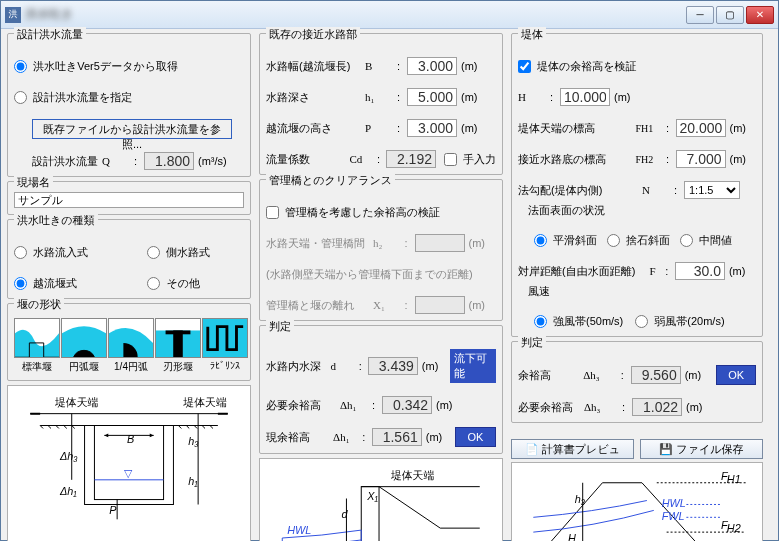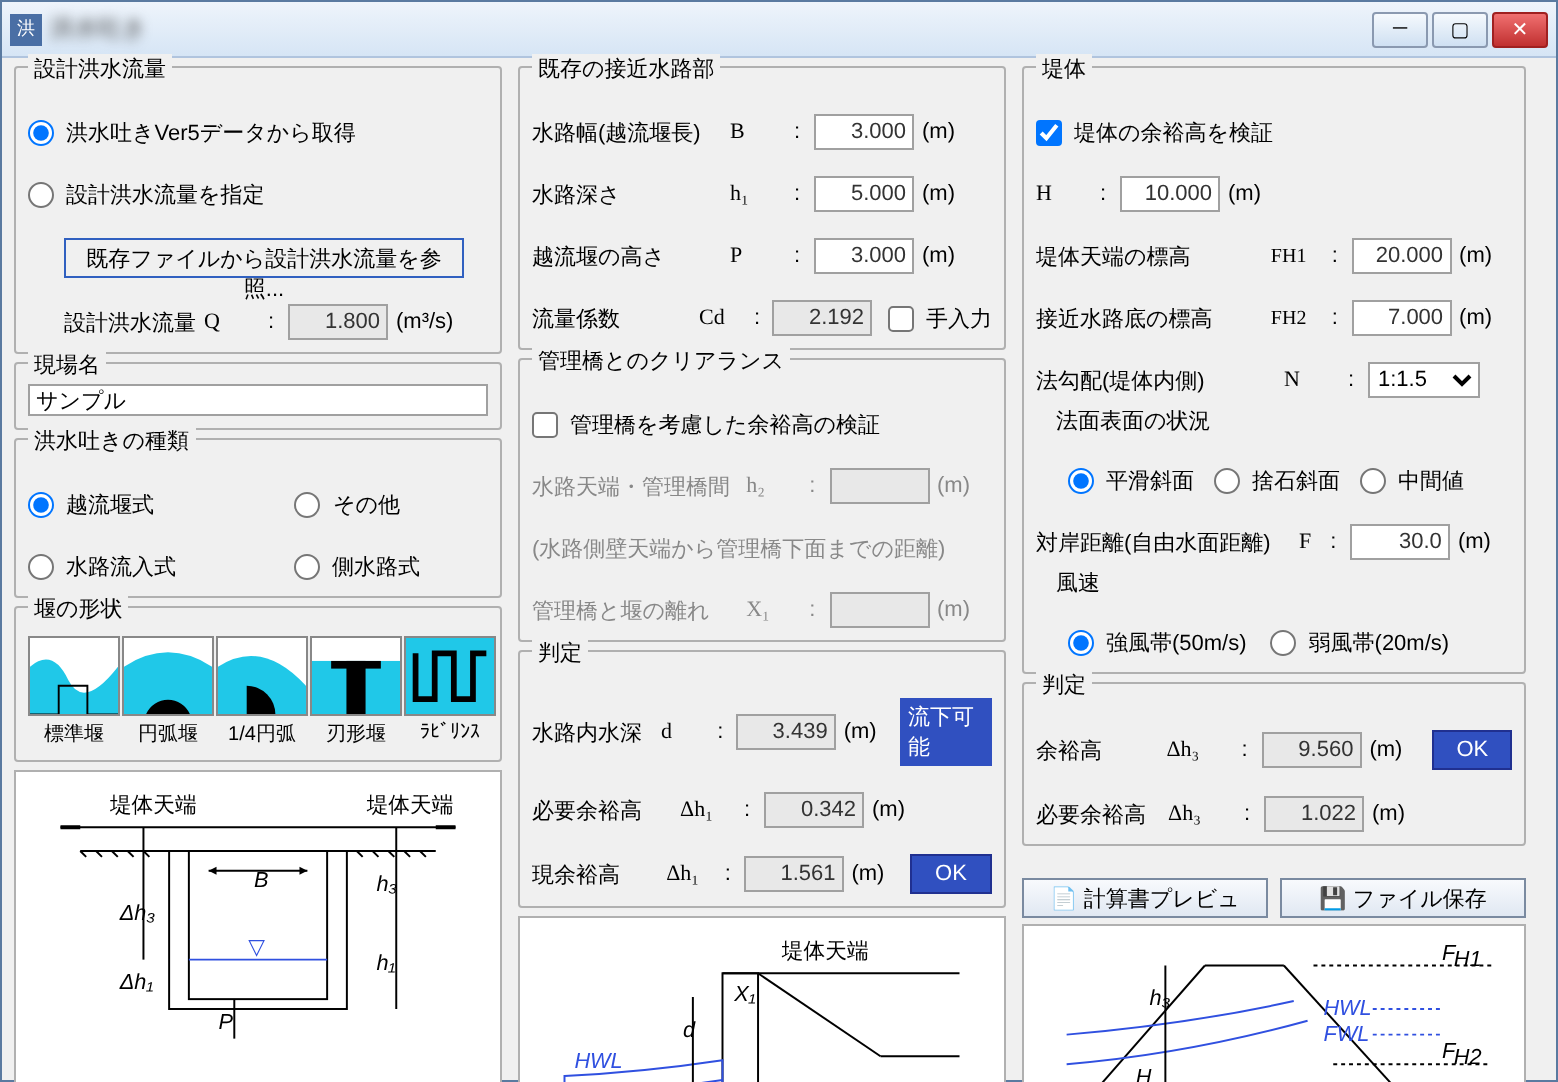--- a/index.html
+++ b/index.html
@@ -15,21 +15,21 @@
 .col { display: flex; flex-direction: column; gap: 4px; }
 .col1 { width: 244px; }
 .col2 { width: 244px; }
 .col3 { width: 252px; }
 .group { border: 1px solid #b0b0b0; border-radius: 2px; padding: 6px 6px 6px 6px; position: relative; background: #f0f0f0; }
 .group-title { position: absolute; top: -7px; left: 6px; background: #f0f0f0; padding: 0 3px; font-size: 11px; }
 .row { display: flex; align-items: center; gap: 4px; margin-top: 13px; min-height: 18px; }
 .row label { white-space: nowrap; }
 input[type=radio], input[type=checkbox] { margin-right: 2px; }
 .textfield { border: 1px solid #a0a0a0; background: #fff; height: 16px; padding: 1px 3px; font-size: 11px; }
-.numfield { border: 1px solid #a0a0a0; background: #e8e8e8; height: 18px; width: 50px; text-align: right; padding: 1px 3px; font-size: 11px; color: #333; }
+.numfield { border: 1px solid #a0a0a0; background: #e8e8e8; height: 18px; width: 50px; text-align: right; padding: 1px 3px; font-size: 14px; color: #333; }
 .numfield.white { background: #fff; }
 .unit { width: 28px; font-size: 11px; }
 .sym { width: 28px; text-align: left; font-family: serif; }
 .colon { width: 6px; }
 .btn { border: 1px solid #7a8aa0; background: linear-gradient(#f8fafd,#e0e8f2); padding: 2px 6px; height: 20px; font-size: 11px; cursor: pointer; }
 .btn.flat { background: #f0f0f0; border: 1px solid #a0a0a0; }
 .btn.blue { background: #3050c0; color: #fff; border: 1px solid #203090; }
 .badge { background: #3050c0; color: #fff; padding: 2px 4px; font-size: 11px; }
 .shape-row { display: flex; gap: 1px; margin-top: 4px; }
 .shape { width: 46px; text-align: center; }
@@ -81,34 +81,34 @@
       </div>
 
       <div class="group" style="padding-top:10px;">
         <div class="group-title">現場名</div>
         <input class="textfield" style="width: 100%;" value="サンプル">
       </div>
 
       <div class="group" style="padding-top:10px;">
         <div class="group-title">洪水吐きの種類</div>
         <div class="row">
+          <input type="radio" name="t" style="">
+            <label>水路流入式</label>
+          <div class="spacer"></div>
+          <input type="radio" name="t" style="">
+            <label>側水路式</label>
+          <div style="width:30px;"></div>
+        </div>
+        <div class="row">
           <input type="radio" name="t" checked="" style="">
             <label>越流堰式</label>
           <div class="spacer"></div>
           <input type="radio" name="t" style="">
             <label>その他</label>
           <div style="width:40px;"></div>
-        </div>
-        <div class="row">
-          <input type="radio" name="t" style="">
-            <label>水路流入式</label>
-          <div class="spacer"></div>
-          <input type="radio" name="t" style="">
-            <label>側水路式</label>
-          <div style="width:30px;"></div>
         </div>
       </div>
 
       <div class="group" style="padding-top:10px;">
         <div class="group-title">堰の形状</div>
         <div class="shape-row">
           <div class="shape">
               <div class="shape-img">
                 <svg viewBox="0 0 46 40">
                   <rect width="46" height="40" fill="#fff"></rect>

